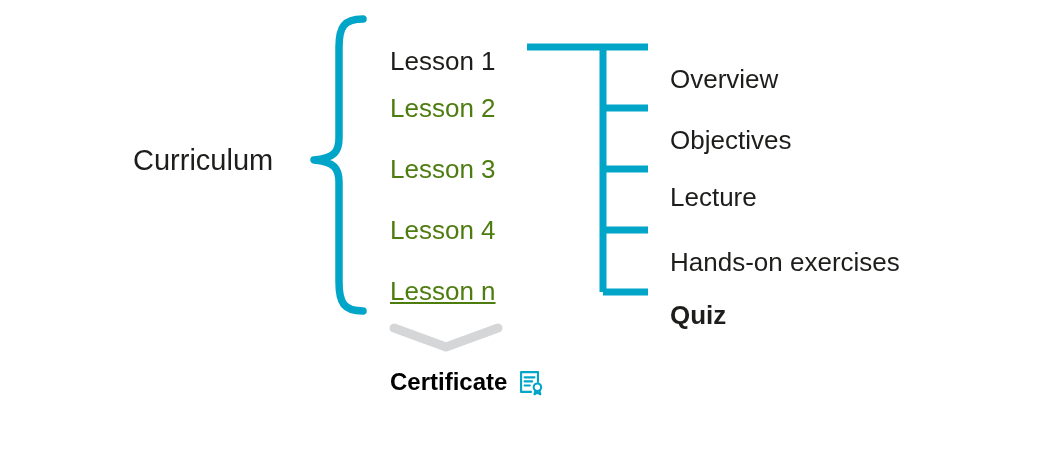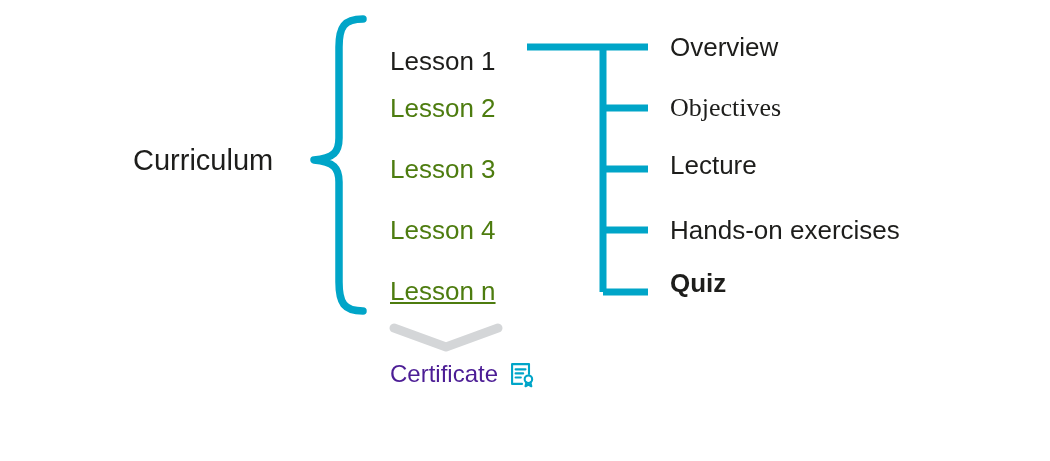--- a/index.html
+++ b/index.html
@@ -62,37 +62,38 @@
   .lesson.active { color: #1d1d1b; margin-top: 14px; }
   .l0 { top: 30px; }
   .l1 { top: 91px; }
   .l2 { top: 152px; text-align: right; }
   .l3 { top: 213px; }
   .l4 { top: 274px; text-decoration: underline; }
   .component {
     left: 670px;
     font-size: 26px;
     color: #1d1d1b;
+    margin-top: 32px;
   }
   .c0 { top: 30px; }
-  .c1 { top: 91px; font-family: Liberation Serif, serif; }
+  .c1 { top: 91px; }
   .c2 { top: 148px; }
   .c3 { top: 213px; }
   .c4 { top: 266px; font-weight: bold; }
   .certificate {
     position: absolute;
     left: 390px;
-    top: 358px;
+    top: 366px;
     height: 32px;
     display: flex;
     align-items: center;
     gap: 10px;
-    color: #4c1d95;
+    color: #000000;
     font-size: 24px;
-    font-weight: normal;
+    font-weight: bold;
     white-space: nowrap;
   }
   .cert-icon {
     width: 28px;
     height: 28px;
     display: block;
   }
   .cert-icon path, .cert-icon rect, .cert-icon circle, .cert-icon line {
     stroke: #00A5C8;
     fill: none;

